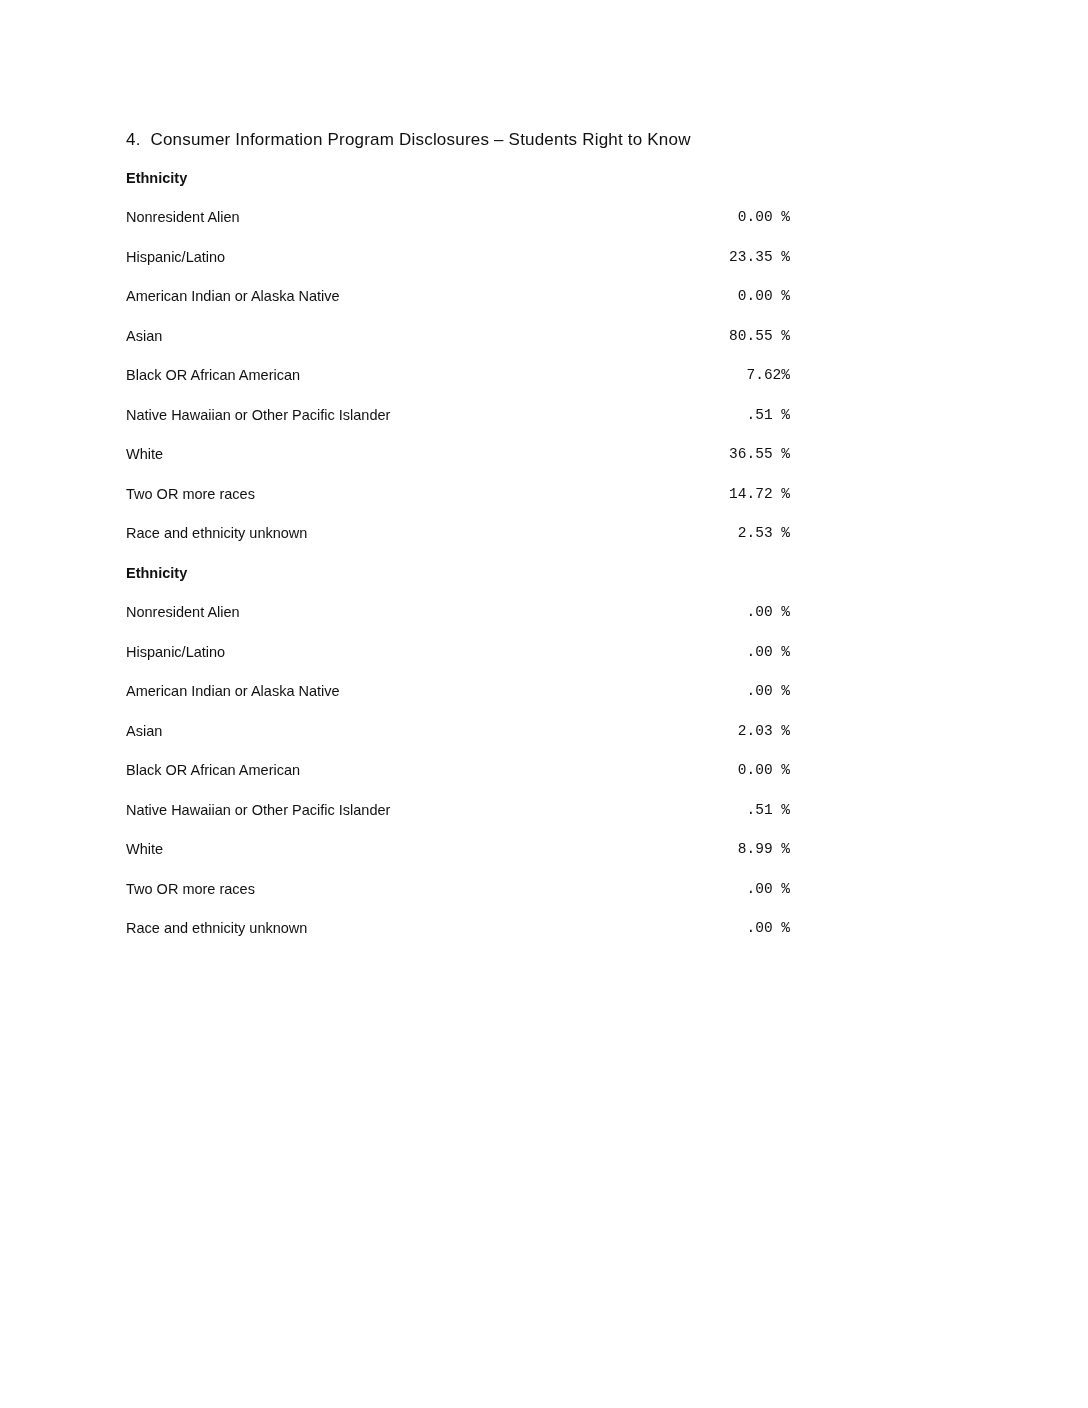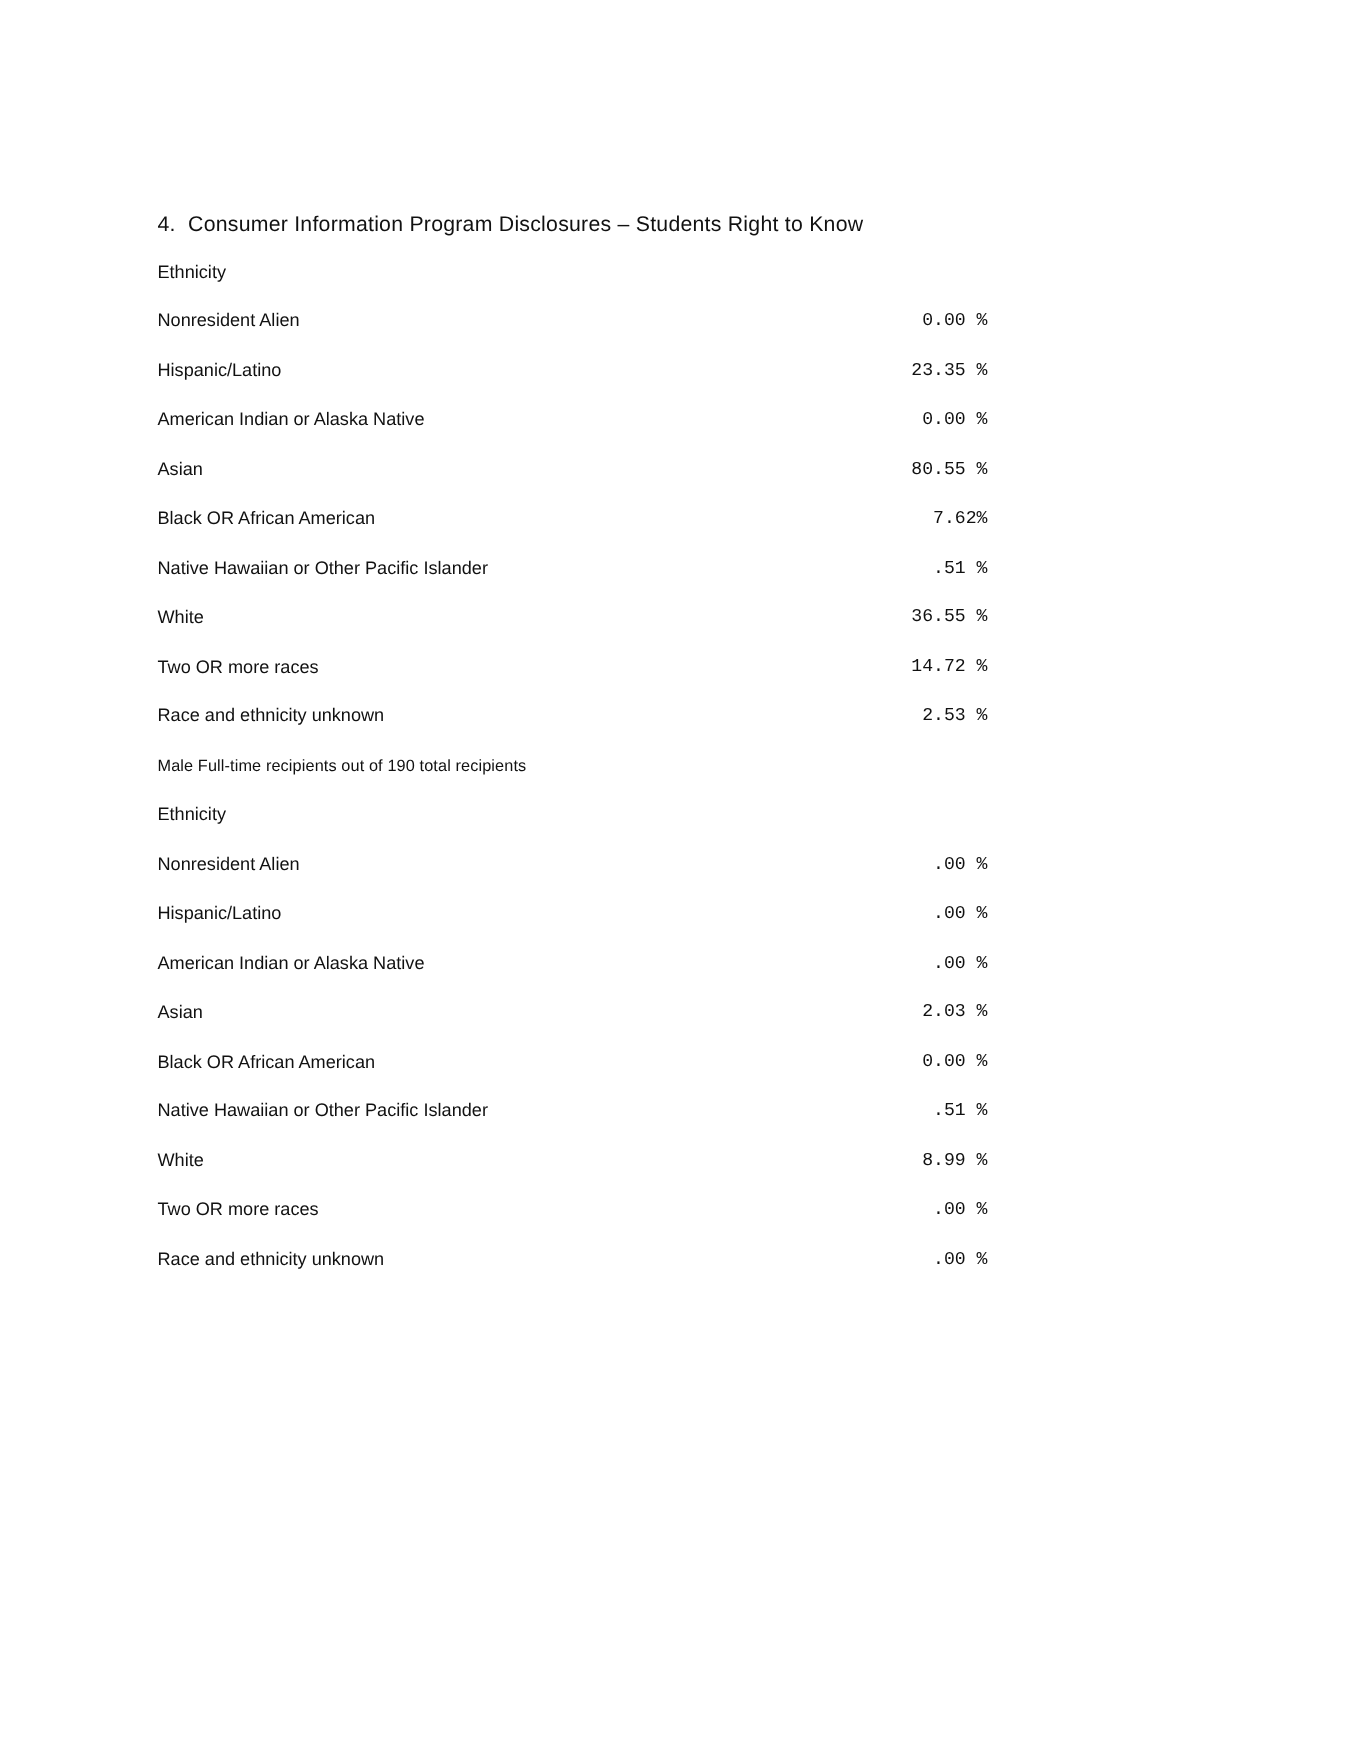--- a/index.html
+++ b/index.html
@@ -12,39 +12,39 @@
     height: 1408px;
     position: relative;
     font-family: "Liberation Sans", sans-serif;
     color: #111111;
   }
   .doc {
     position: absolute;
     left: 126px;
     top: 130px;
     width: 664px;
-    margin-top: 40px;
   }
   .line {
     height: 39.5px;
     display: flex;
     justify-content: space-between;
     align-items: flex-start;
     white-space: pre;
   }
   .title-line {
     font-size: 17px;
     letter-spacing: 0.2px;
   }
   .heading-line {
     font-size: 13px;
     letter-spacing: 0.1px;
   }
   .group-line {
     font-size: 14.5px;
+    font-weight: bold;
   }
   .row-line {
     font-size: 14.5px;
   }
   .label {
     white-space: pre;
   }
   .value {
     white-space: pre;
     text-align: right;
@@ -90,21 +90,20 @@
   </div>
   <div class="line row-line">
     <span class="label">Two OR more races</span>
     <span class="value">14.72 %</span>
   </div>
   <div class="line row-line">
     <span class="label">Race and ethnicity unknown</span>
     <span class="value">2.53 %</span>
   </div>
 
-  <div class="line heading-line">Male Full-time recipients out of 190 total recipients</div>
   <div class="line group-line">Ethnicity</div>
 
   <div class="line row-line">
     <span class="label">Nonresident Alien</span>
     <span class="value">.00 %</span>
   </div>
   <div class="line row-line">
     <span class="label">Hispanic/Latino</span>
     <span class="value">.00 %</span>
   </div>

